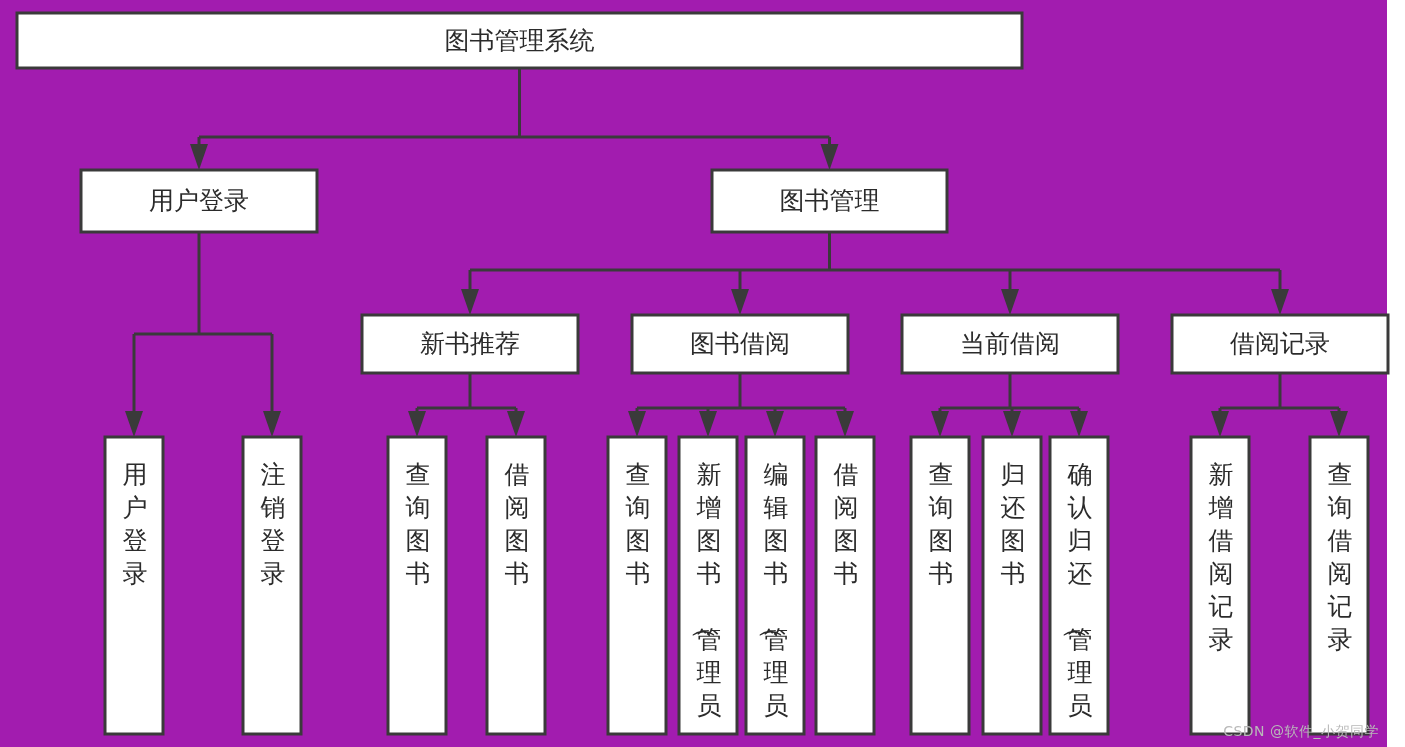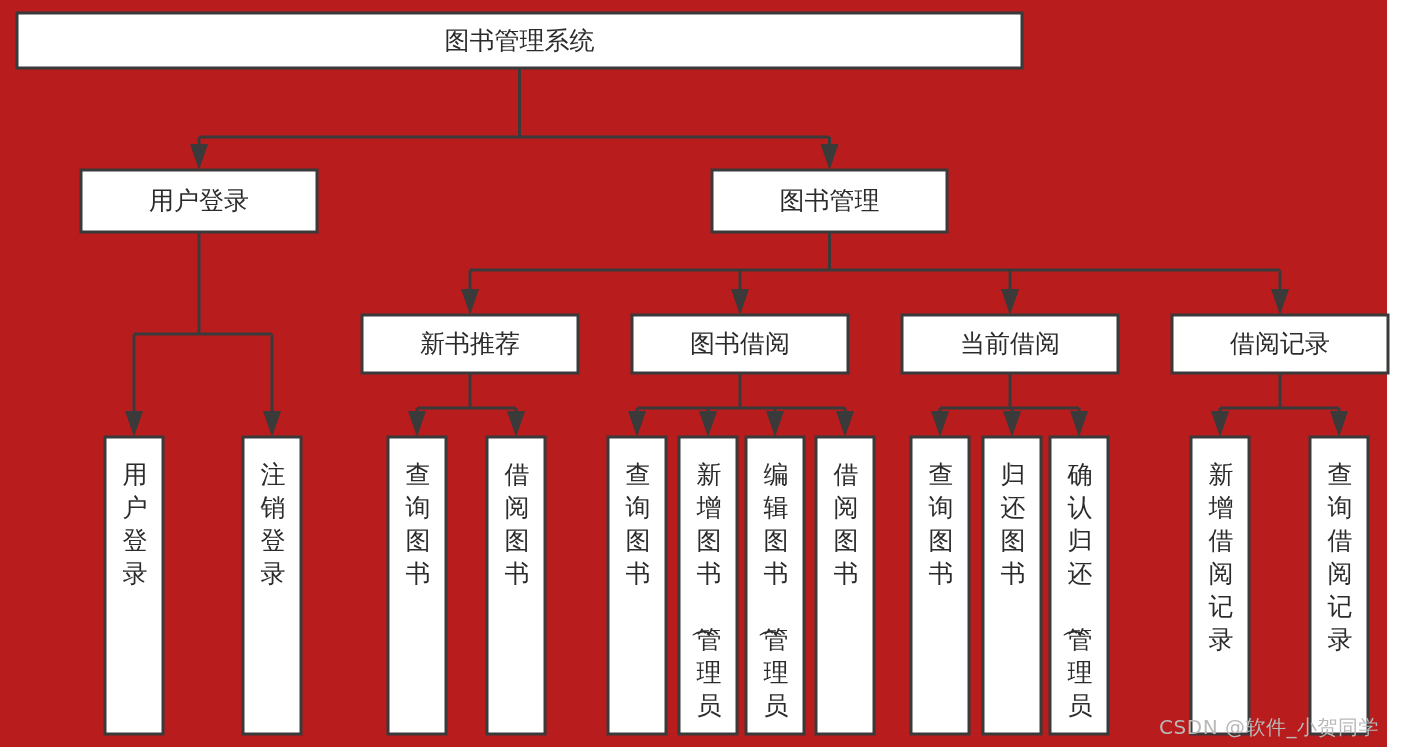--- a/index.html
+++ b/index.html
@@ -12,21 +12,21 @@
     width: 1405px;
     height: 747px;
     font-family: "DejaVu Sans", "Liberation Sans", sans-serif;
     overflow: hidden;
     position: relative;
   }
   #diagram-root {
     position: relative;
     width: 1387px;
     height: 747px;
-    background: #b91c1c;
+    background: #a21caf;
   }
   svg.diagram-canvas {
     position: absolute;
     left: 0;
     top: 0;
     width: 1405px;
     height: 747px;
     display: block;
   }
   .node-box {
@@ -56,21 +56,21 @@
     font-family: "DejaVu Sans", "Liberation Sans", sans-serif;
     font-size: 25px;
     text-anchor: middle;
     dominant-baseline: middle;
   }
   .watermark-text {
     position: absolute;
     right: 8px;
     bottom: 6px;
     font-family: "DejaVu Sans", "Liberation Sans", sans-serif;
-    font-size: 20px;
+    font-size: 14px;
     color: #b9b9b9;
     white-space: nowrap;
     letter-spacing: 0.5px;
     user-select: none;
   }
 </style>
 </head>
 <body>
 
 <div id="diagram-root">

